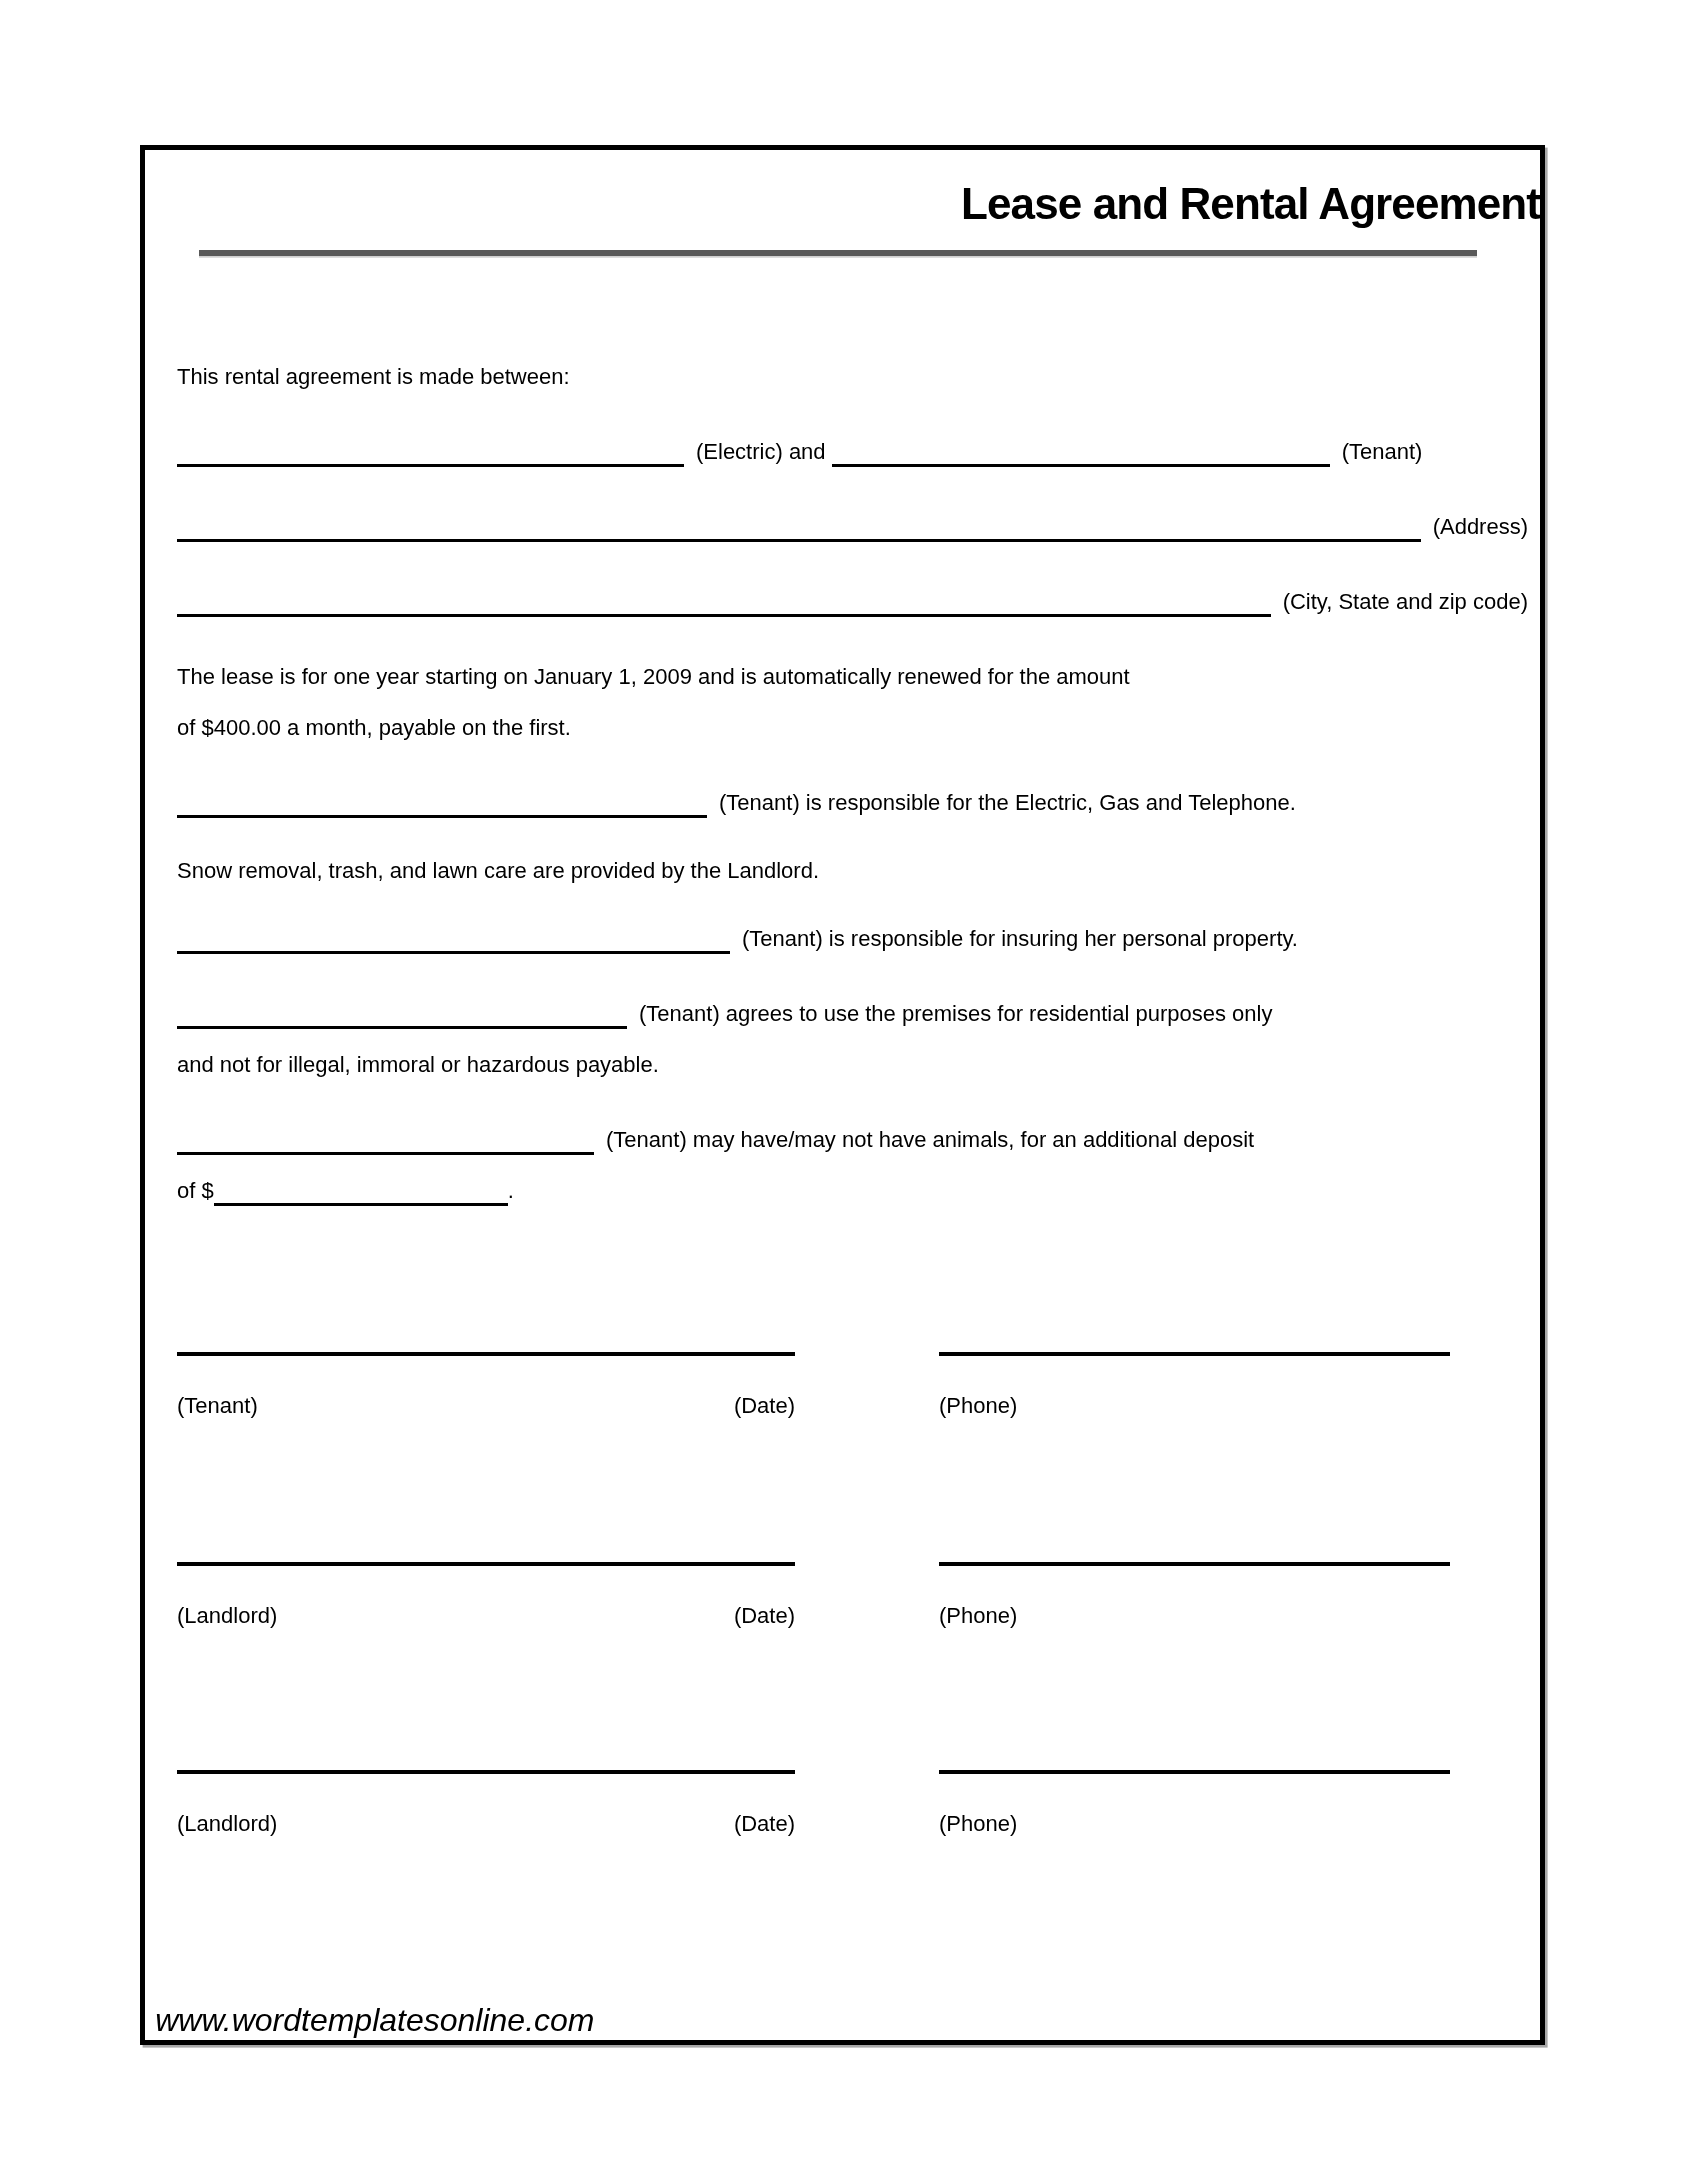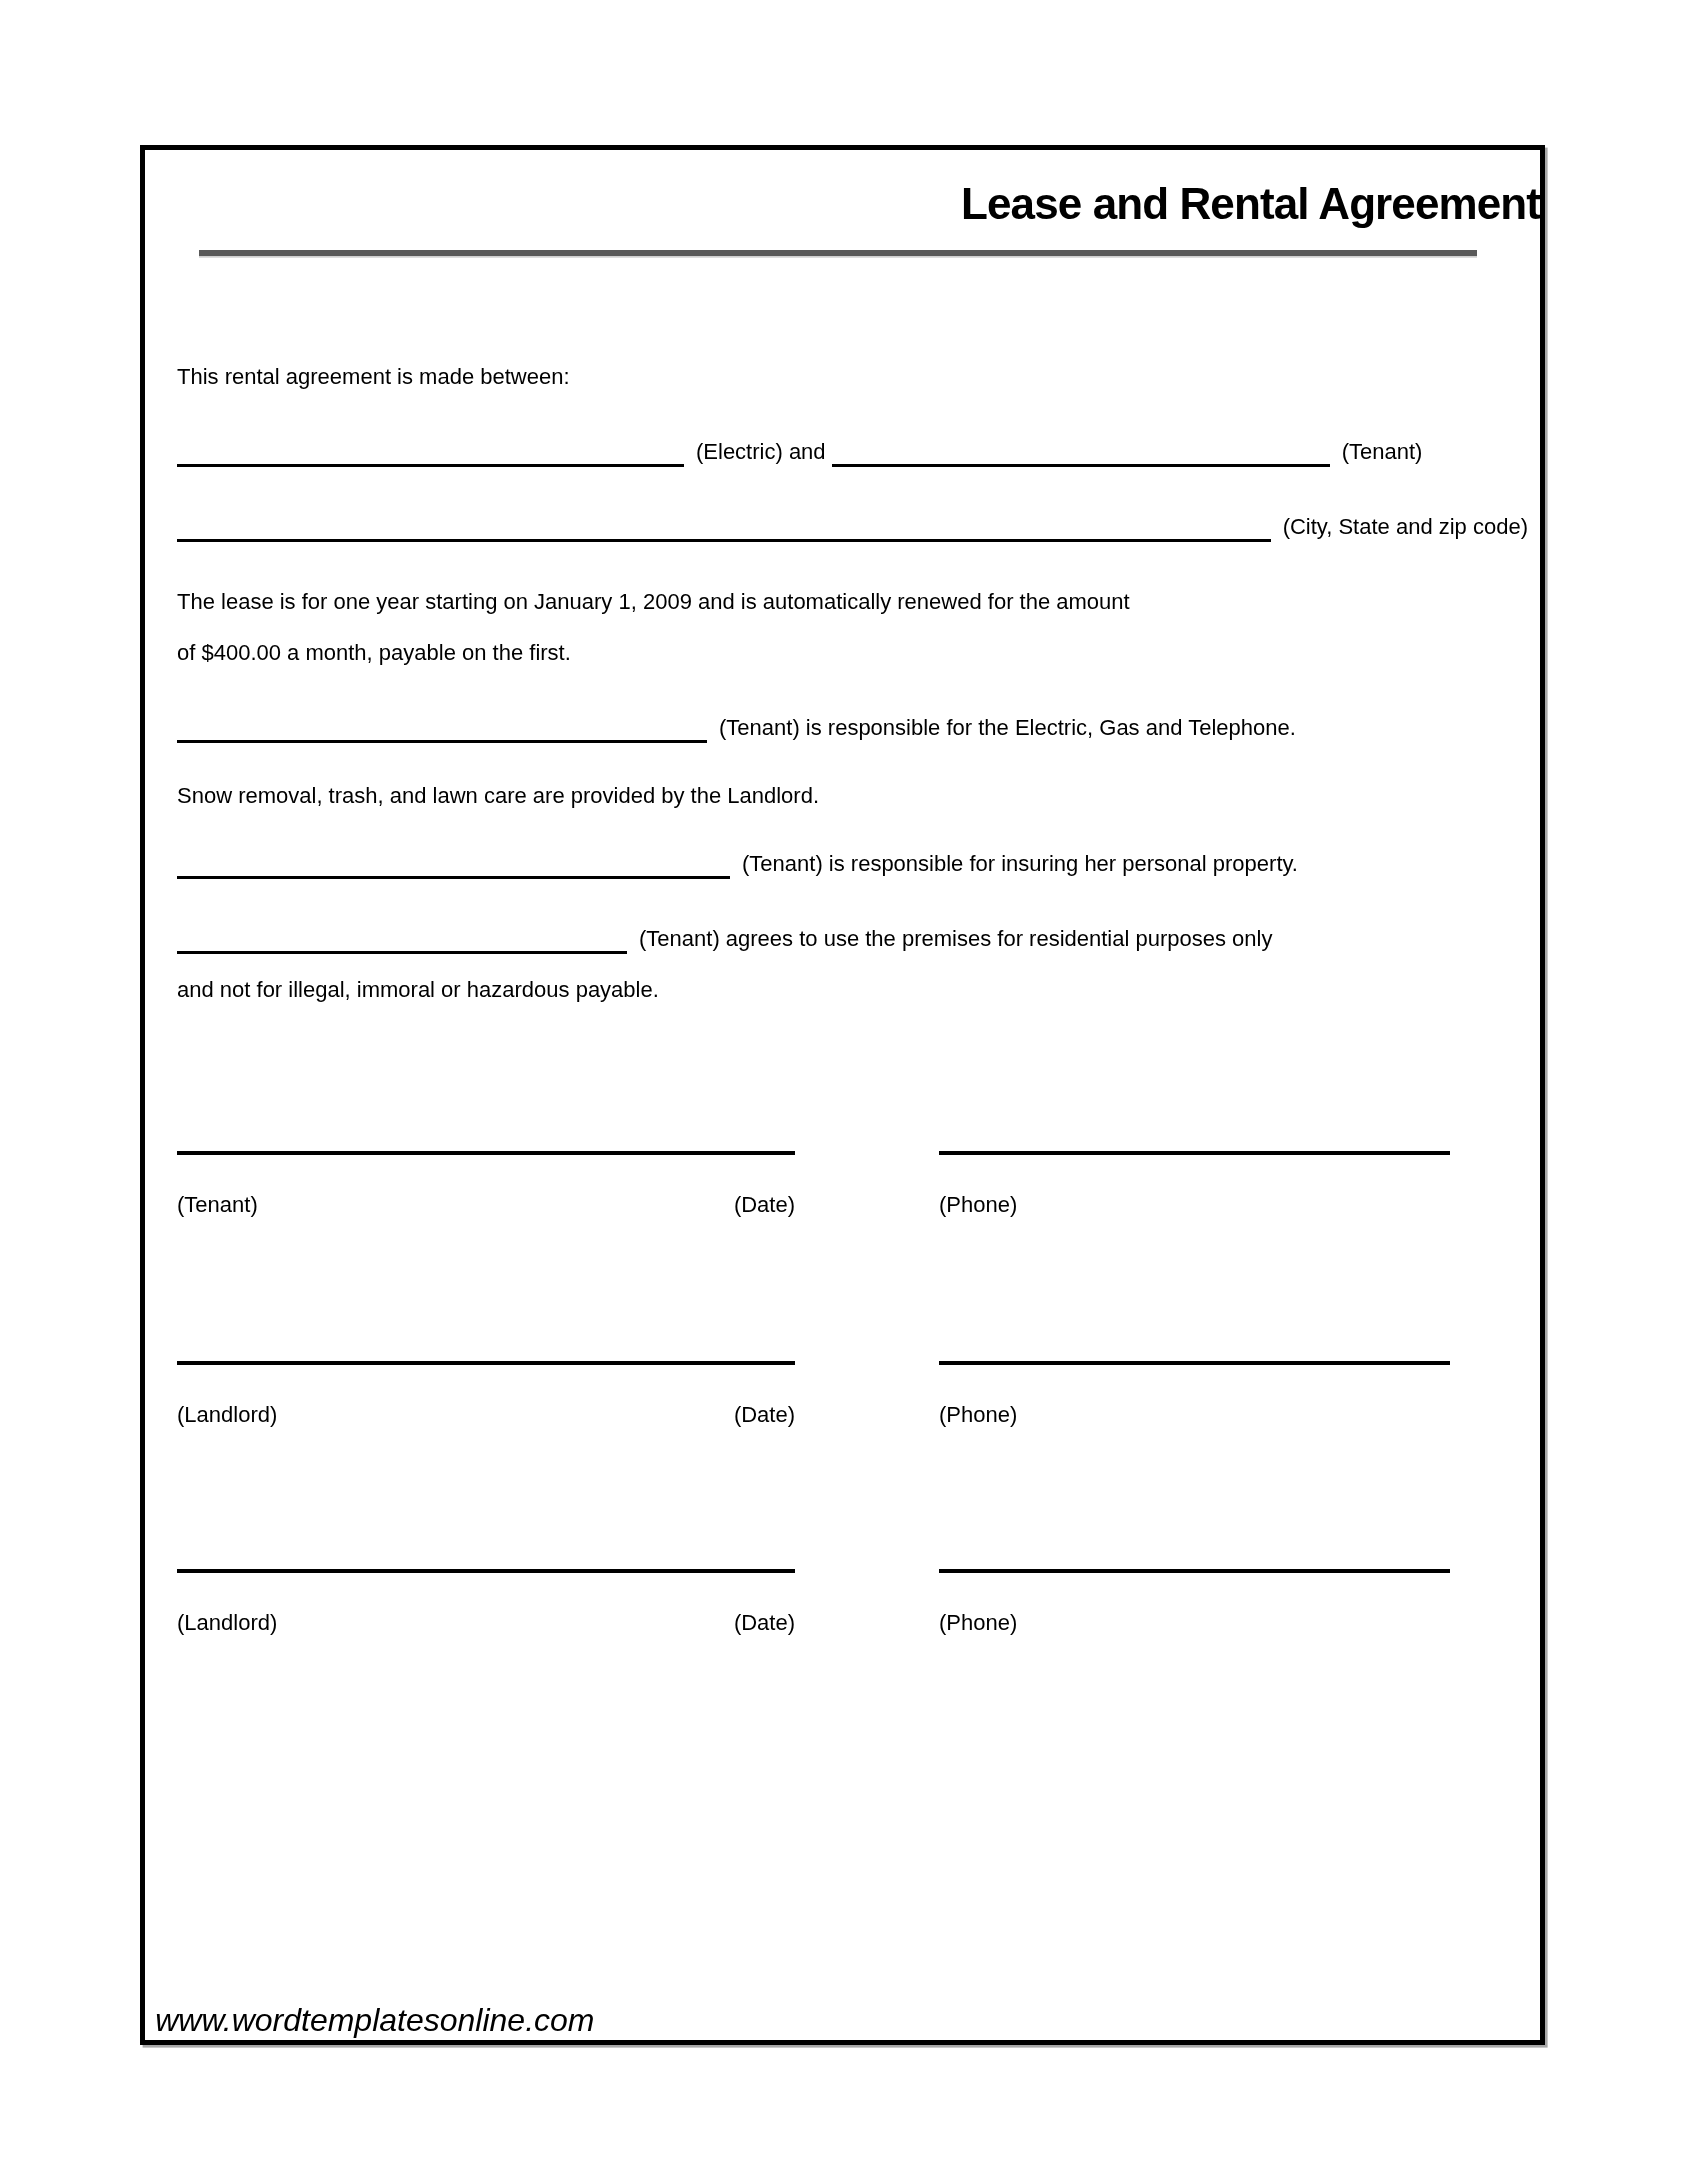--- a/index.html
+++ b/index.html
@@ -117,20 +117,24 @@
       <div class="para">
         <span>This rental agreement is made between:</span>
       </div>
 
       <div class="para line">
         <span class="blank b-landlord"></span><span>(Electric) and</span>
         <span class="blank b-tenant1"></span><span>(Tenant)</span>
       </div>
 
 
+      <div class="para flexline">
+        <span class="blank b-fill"></span>
+          <span>(Address)</span>
+      </div>
 
       <div class="para flexline">
         <span class="blank b-fill"></span>
           <span>(City, State and zip code)</span>
       </div>
 
       <div class="para">
         <div class="line">The lease is for one year starting on January 1, 2009 and is automatically renewed for the amount</div>
         <div class="line">of $400.00 a month, payable on the first.</div>
       </div>
@@ -147,20 +151,28 @@
         <span class="blank b-insurance"></span><span>(Tenant) is responsible for insuring her personal property.</span>
       </div>
 
       <div class="para">
         <div class="line">
           <span class="blank b-residential"></span><span>(Tenant) agrees to use the premises for residential purposes only</span>
         </div>
         <div class="line">and not for illegal, immoral or hazardous payable.</div>
       </div>
 
+      <div class="para">
+        <div class="line">
+          <span class="blank b-animals"></span><span>(Tenant) may have/may not have animals, for an additional deposit</span>
+        </div>
+        <div class="line">
+          <span>of $</span><span class="blank b-deposit"></span><span>.</span>
+        </div>
+      </div>
 
       <div class="sig-row r1">
         <div class="sig-lines">
           <div class="sig-line-left"></div>
           <div class="sig-line-right"></div>
         </div>
         <div class="sig-labels">
           <div class="sig-label-left">
             <span>(Tenant)</span>
             <span>(Date)</span>

